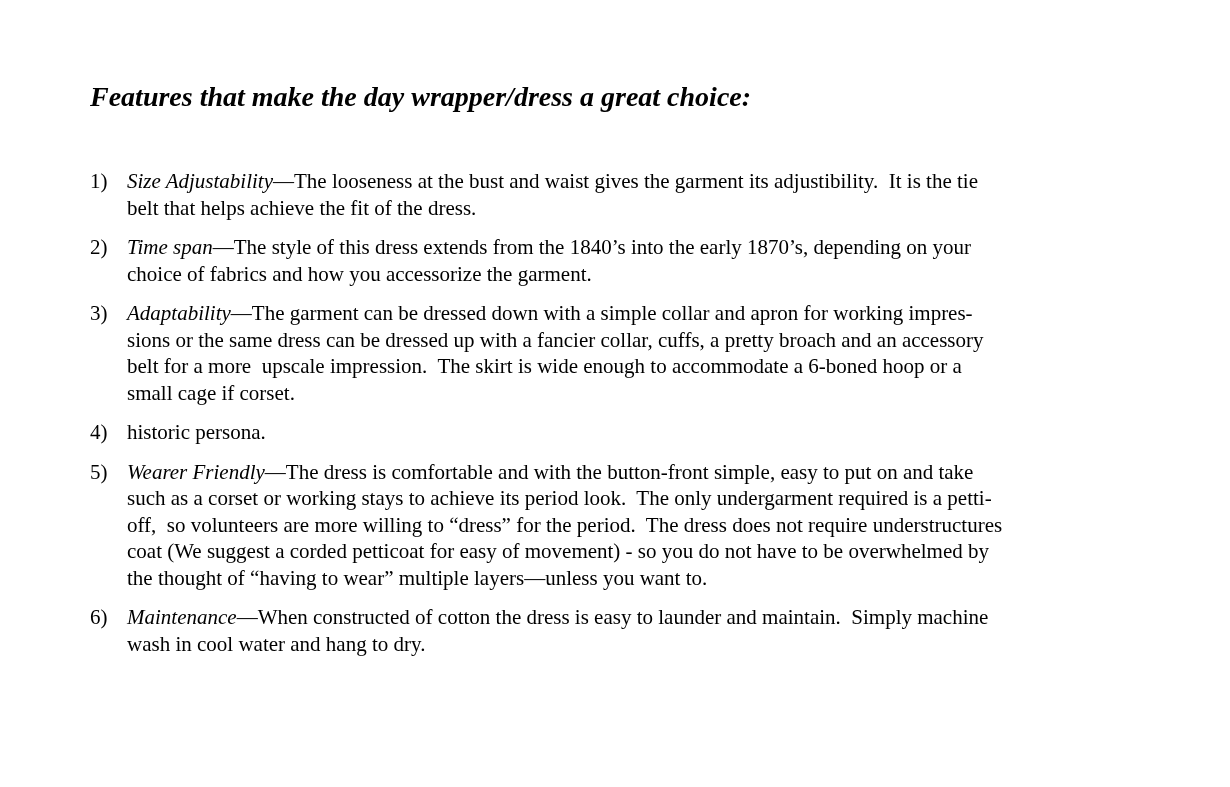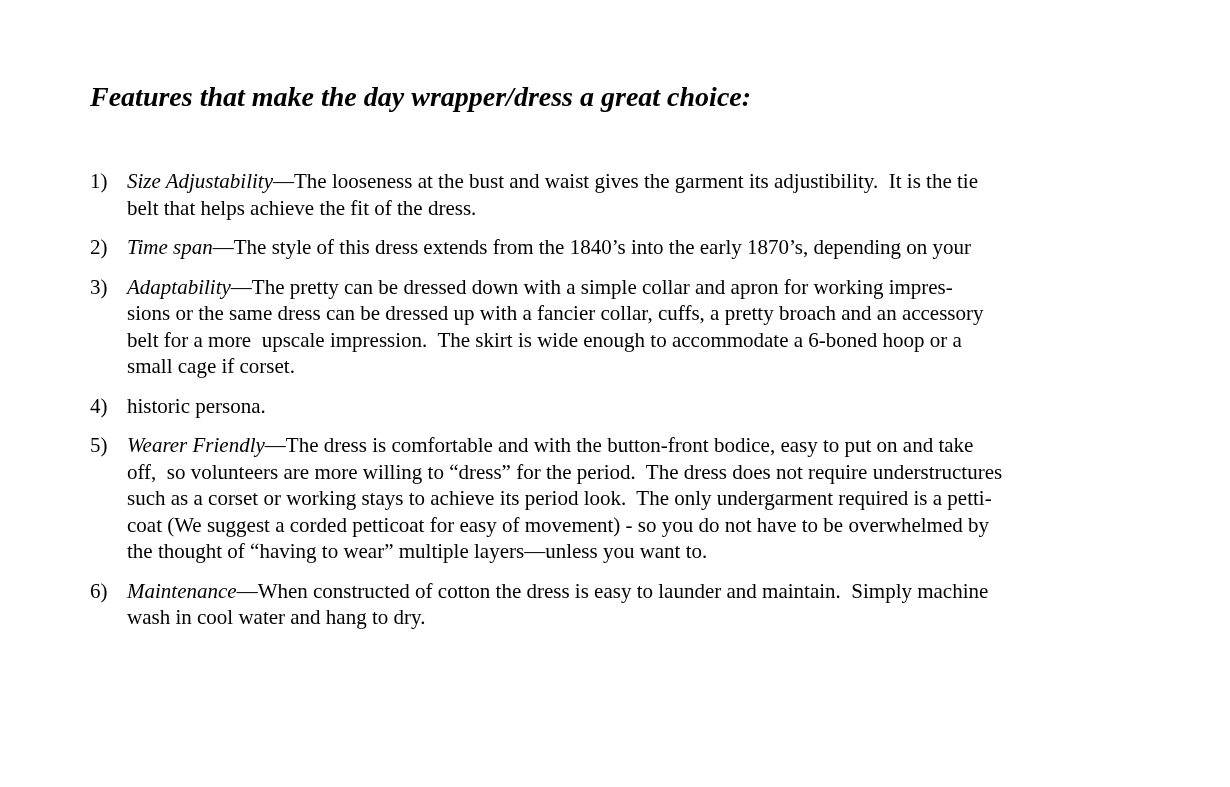--- a/index.html
+++ b/index.html
@@ -63,46 +63,47 @@
       <div class="body">
         <div class="line"><em class="term">Size Adjustability</em><span>—The looseness at the bust and waist gives the garment its adjustibility.  It is the tie</span></div>
         <div class="line">belt that helps achieve the fit of the dress.</div>
       </div>
     </div>
 
     <div class="item">
       <span class="num">2)</span>
       <div class="body">
         <div class="line"><em class="term">Time span</em><span>—The style of this dress extends from the 1840’s into the early 1870’s, depending on your</span></div>
+        <div class="line">choice of fabrics and how you accessorize the garment.</div>
       </div>
     </div>
 
     <div class="item">
       <span class="num">3)</span>
       <div class="body">
-        <div class="line"><em class="term">Adaptability</em><span>—The pretty can be dressed down with a simple collar and apron for working impres-</span></div>
+        <div class="line"><em class="term">Adaptability</em><span>—The garment can be dressed down with a simple collar and apron for working impres-</span></div>
         <div class="line">sions or the same dress can be dressed up with a fancier collar, cuffs, a pretty broach and an accessory</div>
         <div class="line">belt for a more  upscale impression.  The skirt is wide enough to accommodate a 6-boned hoop or a</div>
         <div class="line">small cage if corset.</div>
       </div>
     </div>
 
     <div class="item">
       <span class="num">4)</span>
       <div class="body">
         <div class="line">historic persona.</div>
       </div>
     </div>
 
     <div class="item">
       <span class="num">5)</span>
       <div class="body">
-        <div class="line"><em class="term">Wearer Friendly</em><span>—The dress is comfortable and with the button-front bodice, easy to put on and take</span></div>
+        <div class="line"><em class="term">Wearer Friendly</em><span>—The dress is comfortable and with the button-front simple, easy to put on and take</span></div>
+        <div class="line">such as a corset or working stays to achieve its period look.  The only undergarment required is a petti-</div>
         <div class="line">off,  so volunteers are more willing to “dress” for the period.  The dress does not require understructures</div>
-        <div class="line">such as a corset or working stays to achieve its period look.  The only undergarment required is a petti-</div>
         <div class="line">coat (We suggest a corded petticoat for easy of movement) - so you do not have to be overwhelmed by</div>
         <div class="line">the thought of “having to wear” multiple layers—unless you want to.</div>
       </div>
     </div>
 
     <div class="item">
       <span class="num">6)</span>
       <div class="body">
         <div class="line"><em class="term">Maintenance</em><span>—When constructed of cotton the dress is easy to launder and maintain.  Simply machine</span></div>
         <div class="line">wash in cool water and hang to dry.</div>

